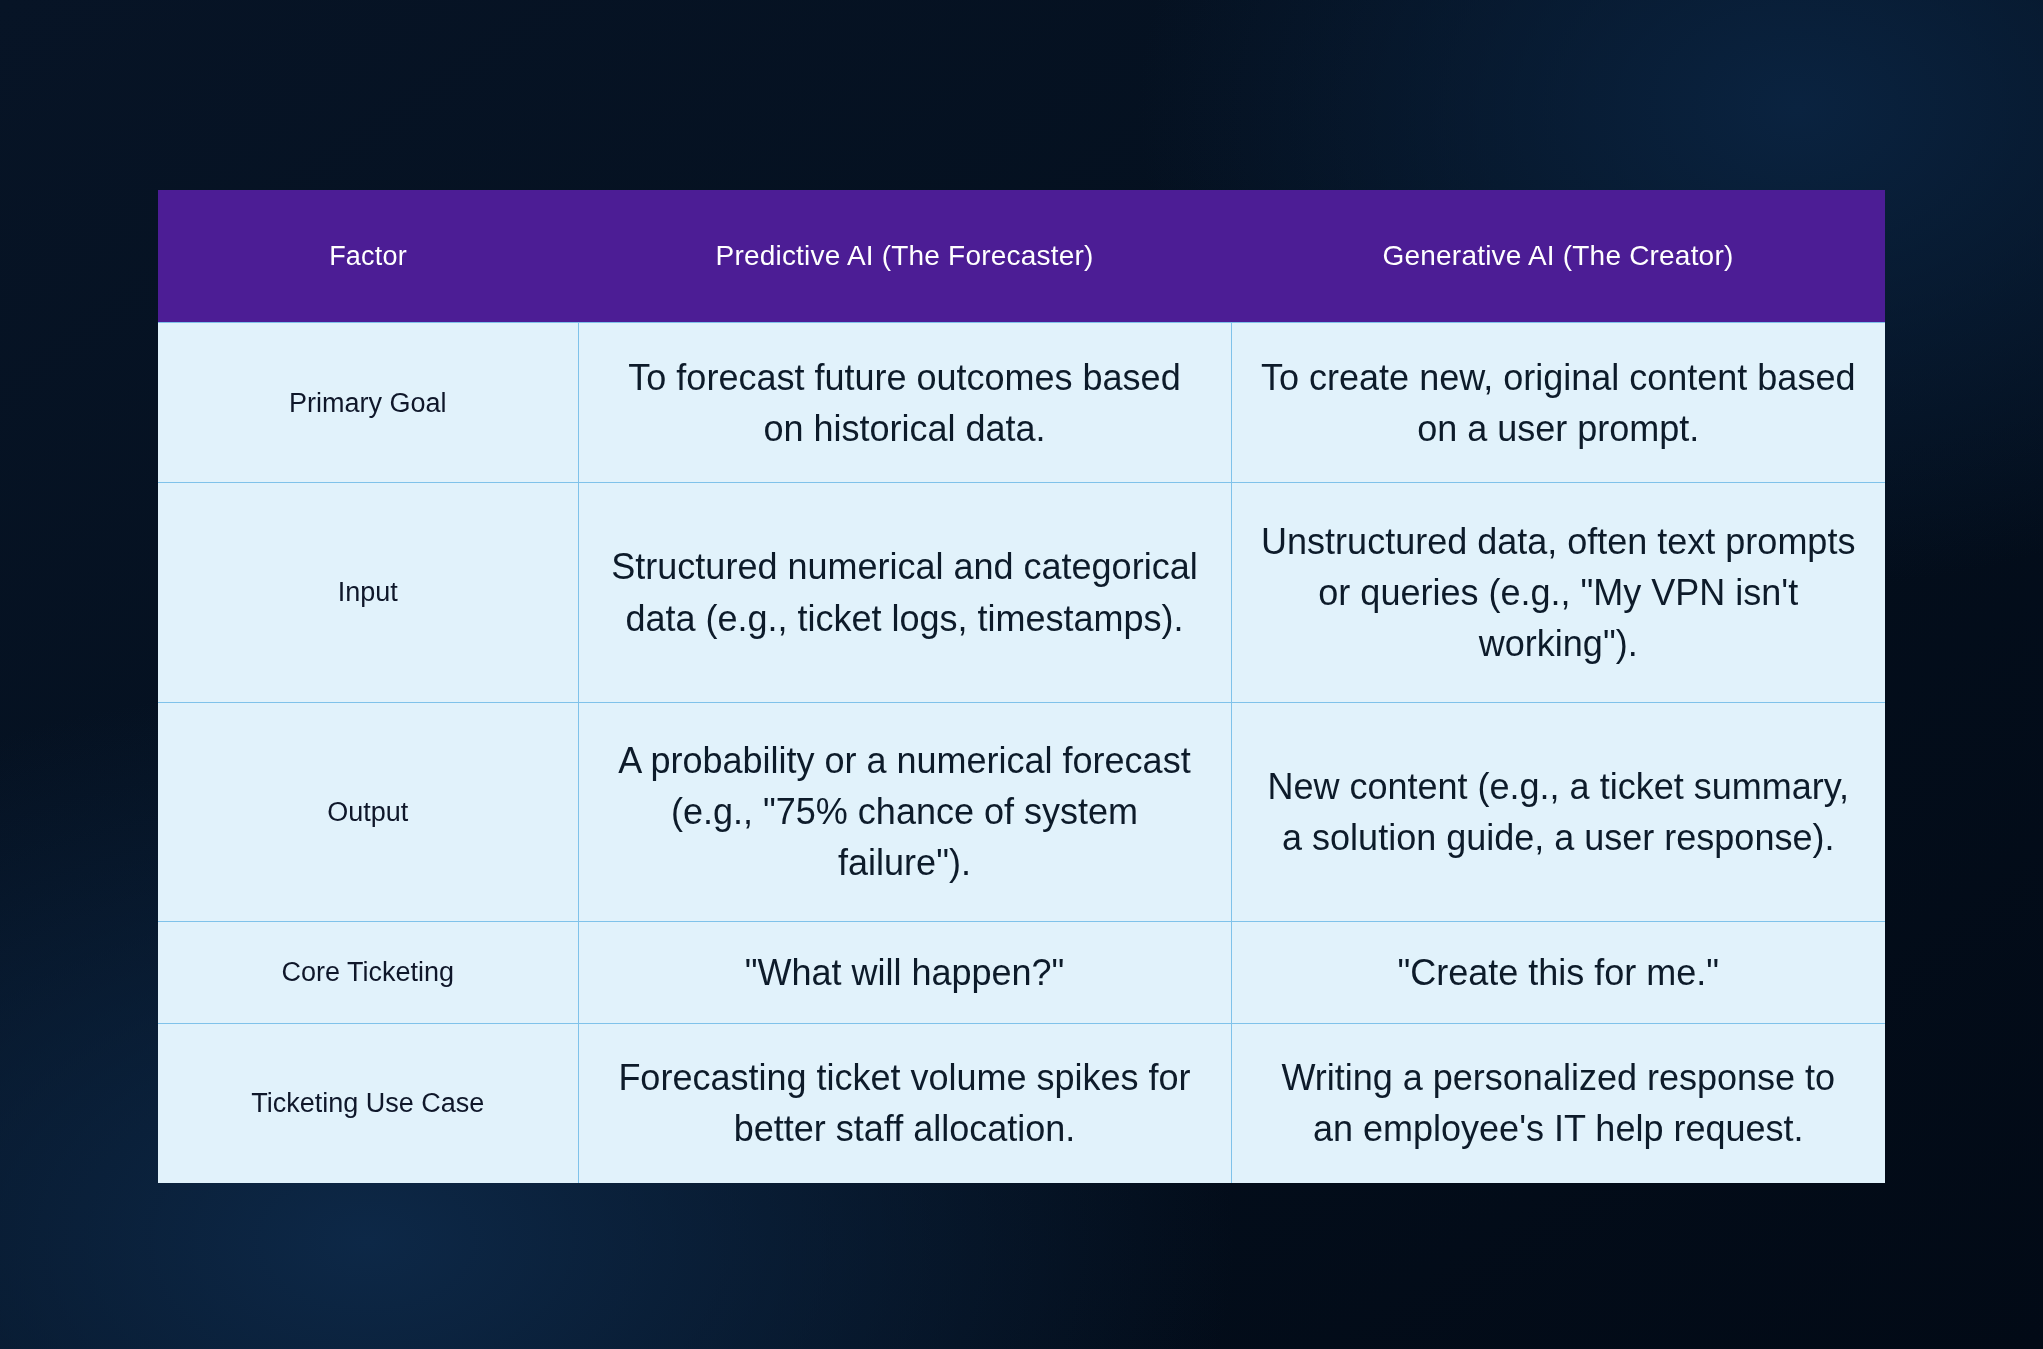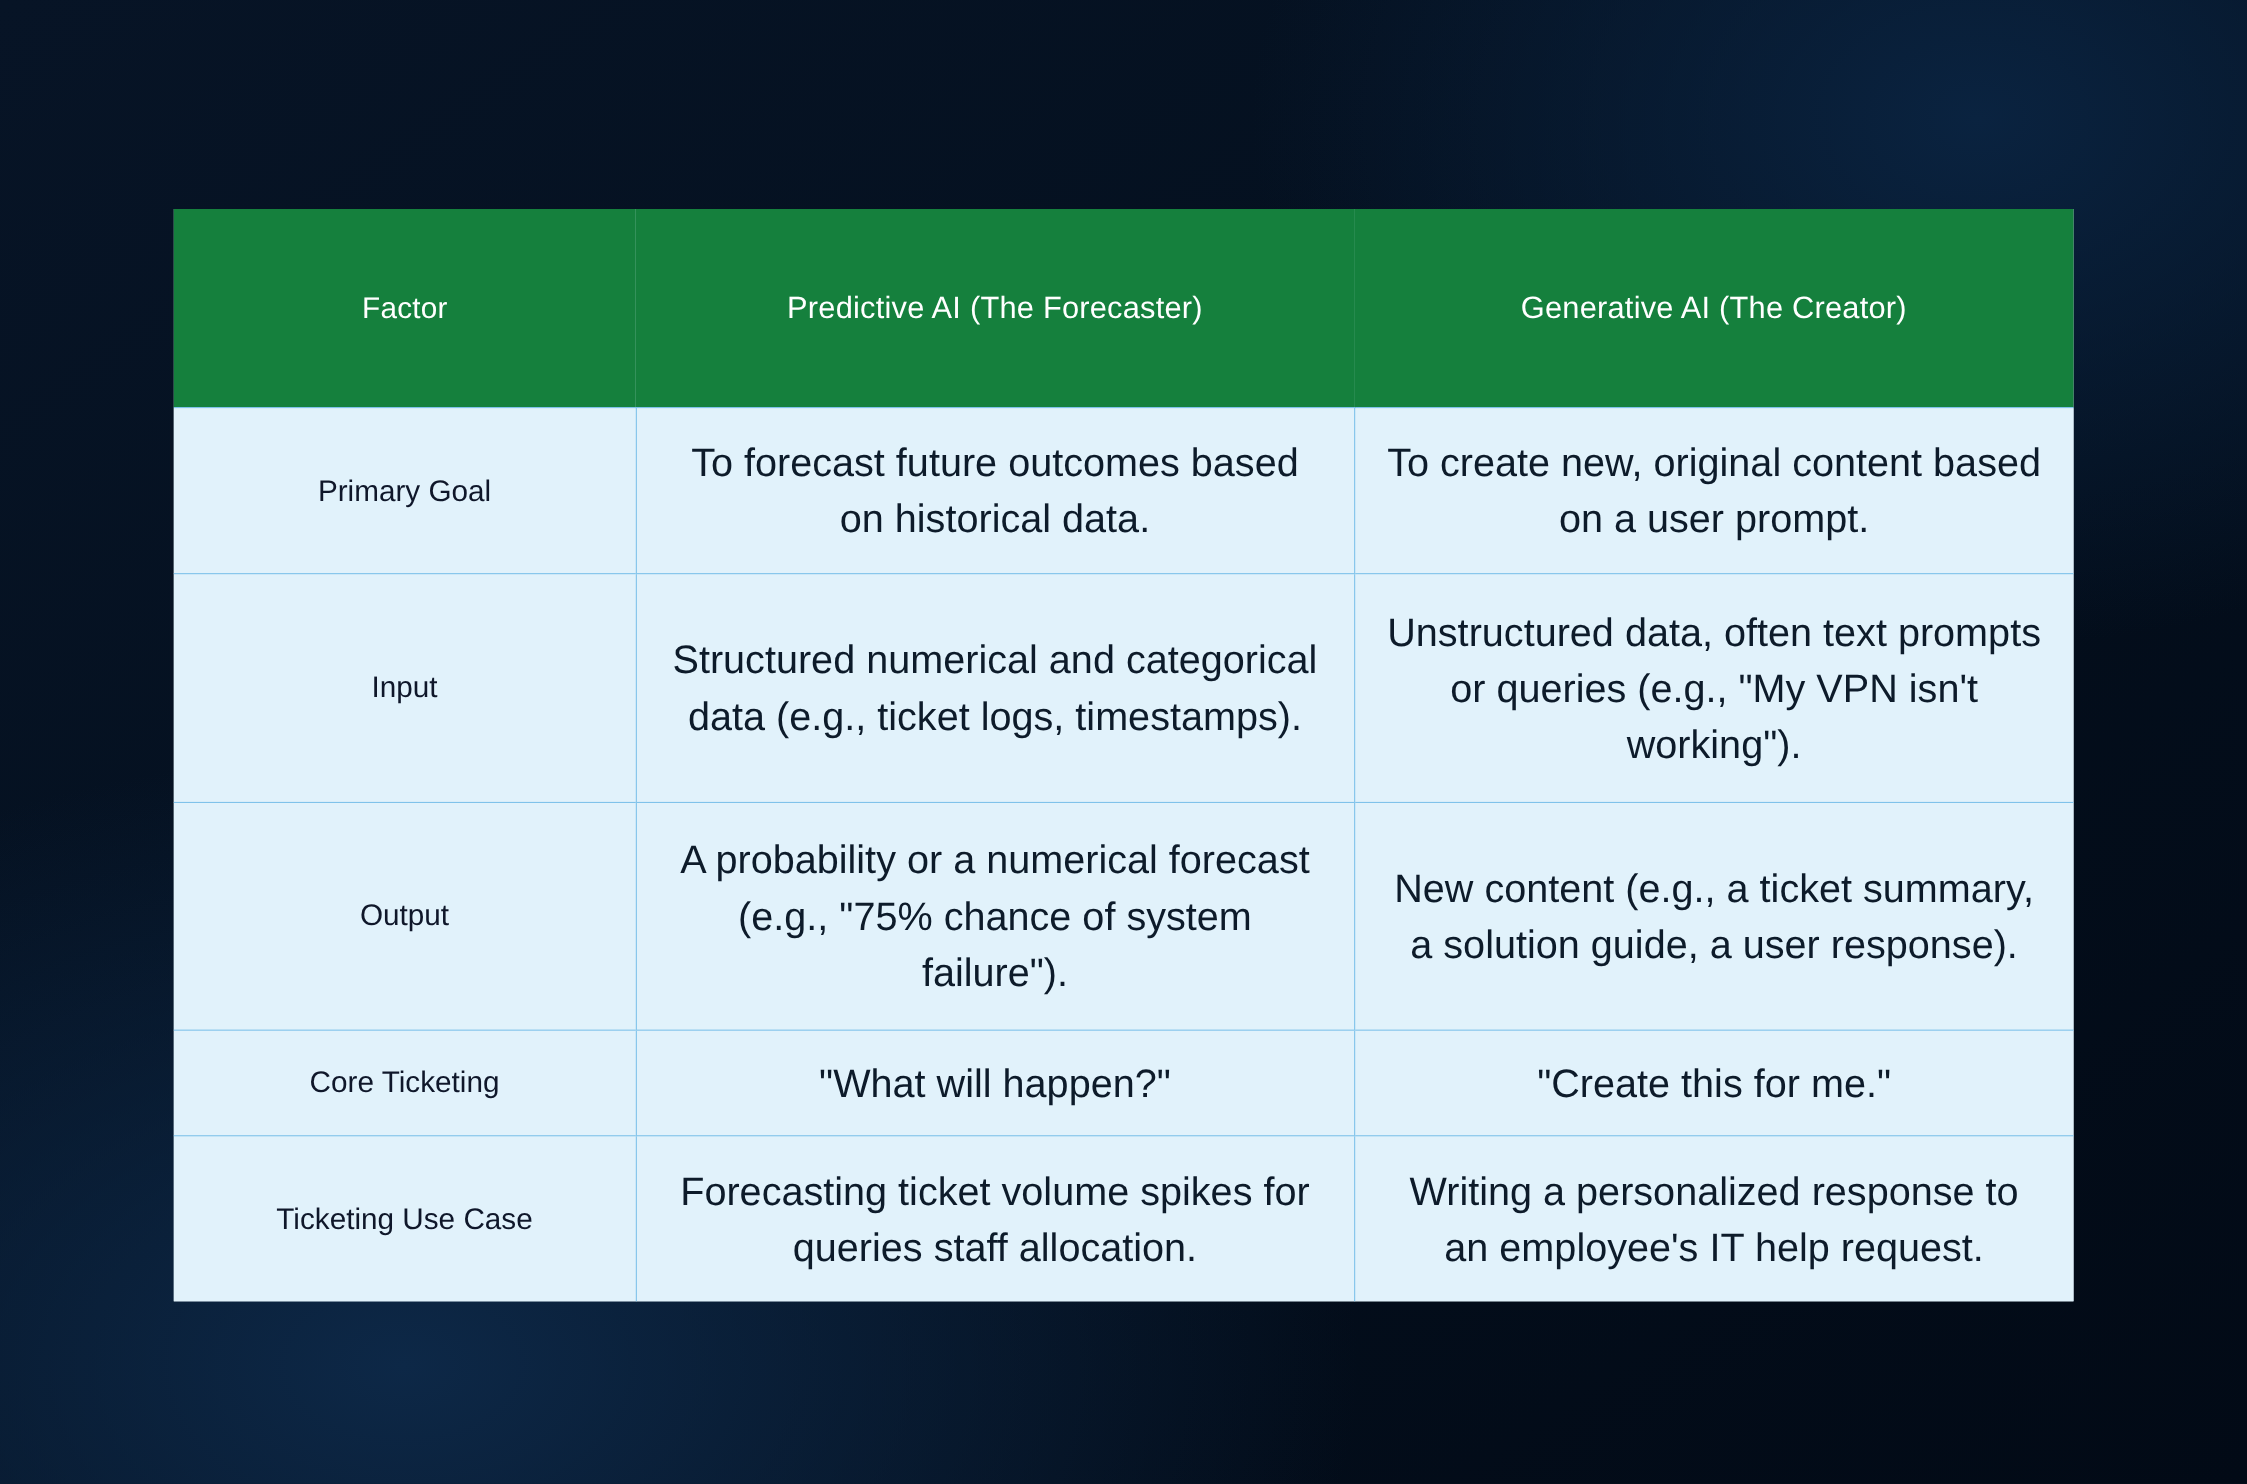--- a/index.html
+++ b/index.html
@@ -34,28 +34,28 @@
     height: 100%;
     border-collapse: collapse;
     table-layout: fixed;
     background: #e3f3fb;
   }
   table.compare col.c1 { width: 420px; }
   table.compare col.c2 { width: 653px; }
   table.compare col.c3 { width: 654px; }
 
   thead th {
-    background: #15803d;
+    background: #4c1d95;
     color: #ffffff;
     font-weight: 400;
     font-size: 28px;
     letter-spacing: 0.2px;
     text-align: center;
     vertical-align: middle;
-    height: 180px;
+    height: 132px;
     padding: 0 24px;
     border: none;
   }
   thead th.h-factor { font-size: 27px; }
 
   tbody td {
     background: #e1f2fb;
     color: #0d1b2a;
     font-size: 36px;
     line-height: 1.42;
@@ -105,19 +105,19 @@
           <td>A probability or a numerical forecast (e.g., "75% chance of system failure").</td>
           <td>New content (e.g., a ticket summary, a solution guide, a user response).</td>
         </tr>
         <tr>
           <td class="col-factor">Core Ticketing</td>
           <td>"What will happen?"</td>
           <td>"Create this for me."</td>
         </tr>
         <tr>
           <td class="col-factor">Ticketing Use Case</td>
-          <td>Forecasting ticket volume spikes for queries staff allocation.</td>
+          <td>Forecasting ticket volume spikes for better staff allocation.</td>
           <td>Writing a personalized response to an employee's IT help request.</td>
         </tr>
       </tbody>
     </table>
   </div>
 </div>
 
 </body></html>

